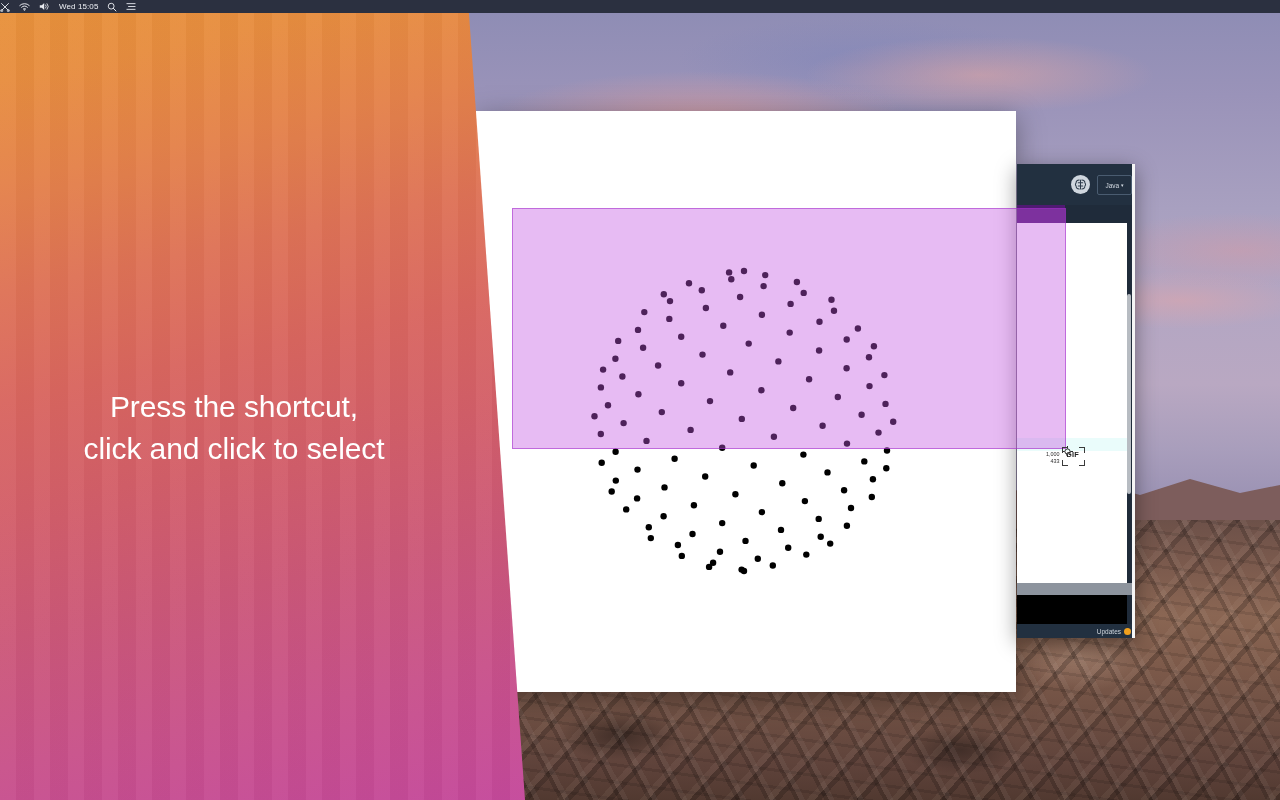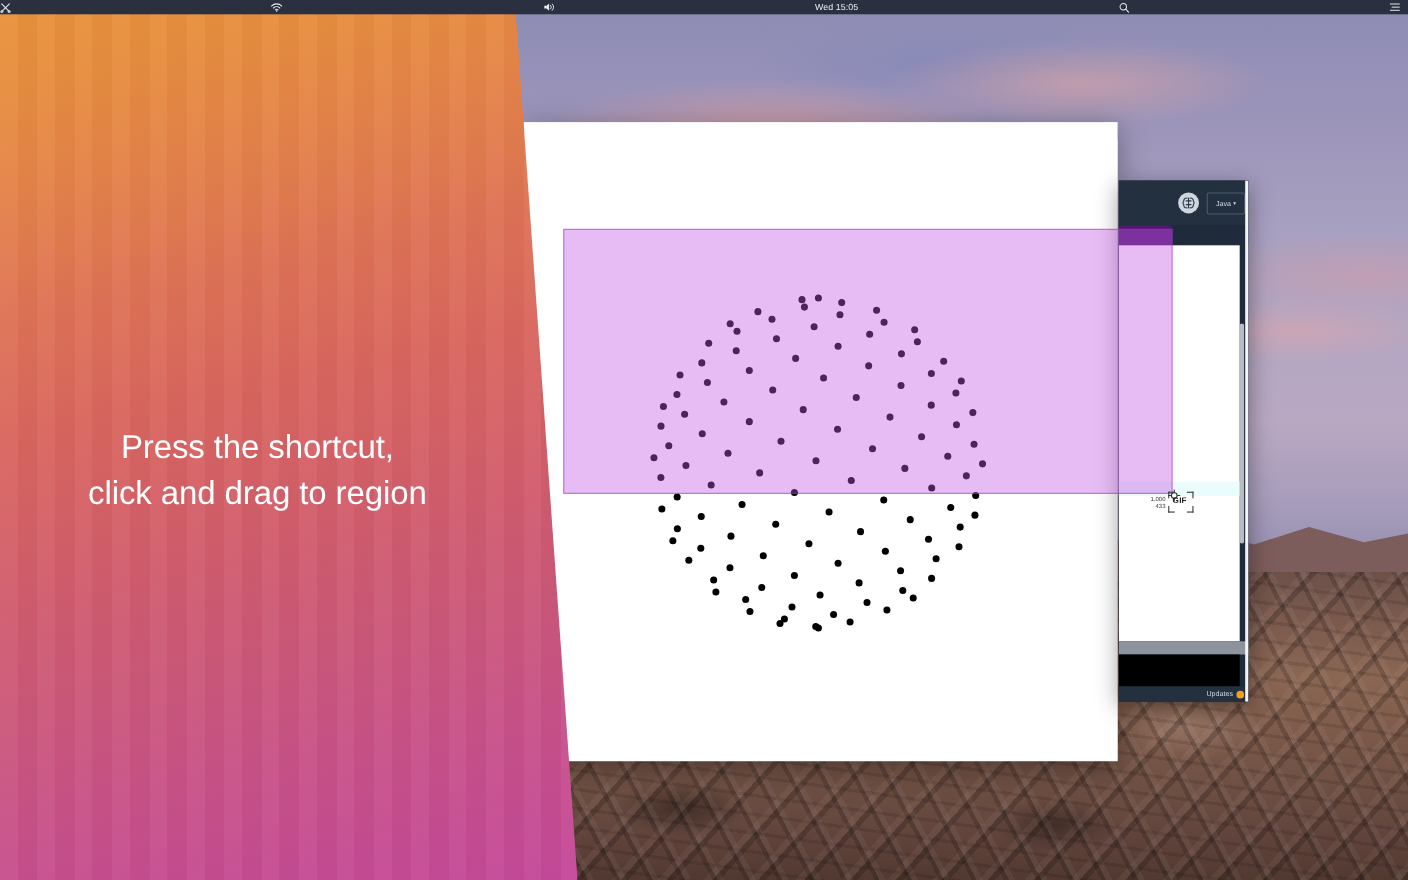--- a/index.html
+++ b/index.html
@@ -44,21 +44,21 @@
       repeating-linear-gradient(62deg, rgba(0,0,0,.16) 0 4px, rgba(255,255,255,.05) 4px 9px, rgba(0,0,0,0) 9px 26px),
       repeating-linear-gradient(-48deg, rgba(0,0,0,.18) 0 5px, rgba(255,230,210,.06) 5px 11px, rgba(0,0,0,0) 11px 31px),
       repeating-linear-gradient(8deg, rgba(0,0,0,.10) 0 3px, rgba(0,0,0,0) 3px 17px);
     opacity:.95;
   }
   .ridgeband{position:absolute;left:0;top:498px;width:1280px;height:60px;
     background:linear-gradient(180deg,rgba(120,85,90,.0) 0%,rgba(105,72,74,.55) 40%,rgba(95,64,62,.8) 100%);}
 
   
   .menubar{position:absolute;left:0;top:0;width:1280px;height:13px;
-    background:#2b3040;display:flex;align-items:center;justify-content:space-between;
+    background:#2b3040;display:flex;align-items:center;justify-content:flex-start;
     gap:9px;padding-right:7px;box-sizing:border-box;z-index:60;}
   .mb-item{display:flex;align-items:center;height:13px;color:#e8eaf0;}
   .mb-clock{font-size:8px;letter-spacing:.1px;color:#eef0f5;
     font-family:"Liberation Sans",sans-serif;}
   .mb-icn{display:block;}
 
   
   .art-win{position:absolute;left:476px;top:111px;width:540px;height:581px;
     background:#ffffff;box-shadow:0 6px 26px rgba(0,0,0,.35);z-index:20;overflow:hidden;}
   .art-titlebar{height:15px;background:linear-gradient(180deg,#f6f6f6,#ededed);
@@ -364,18 +364,18 @@
   <span class="brk tl"></span>
   <span class="brk tr"></span>
   <span class="brk bl"></span>
   <span class="brk br"></span>
   <div class="sel-gif">GIF</div>
 
   <div class="promo">
     <div class="promo-text">
       <div class="promo-copy">
         <span class="ln">Press the shortcut,</span>
-        <span class="ln">click and drag to region</span>
+        <span class="ln">click and click to select</span>
       </div>
     </div>
   </div>
 
 </div>
 
 </body></html>

